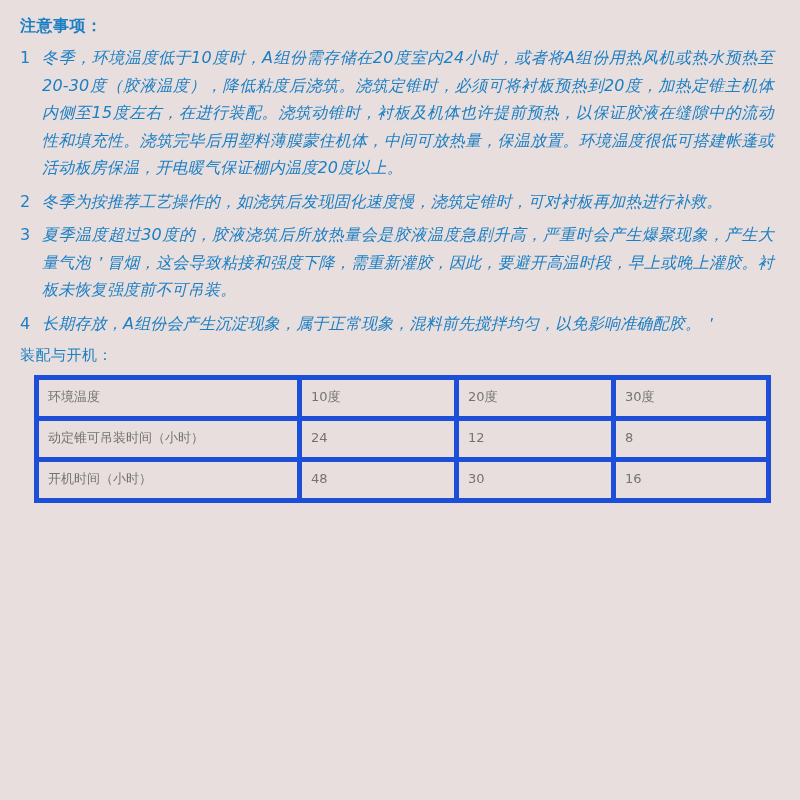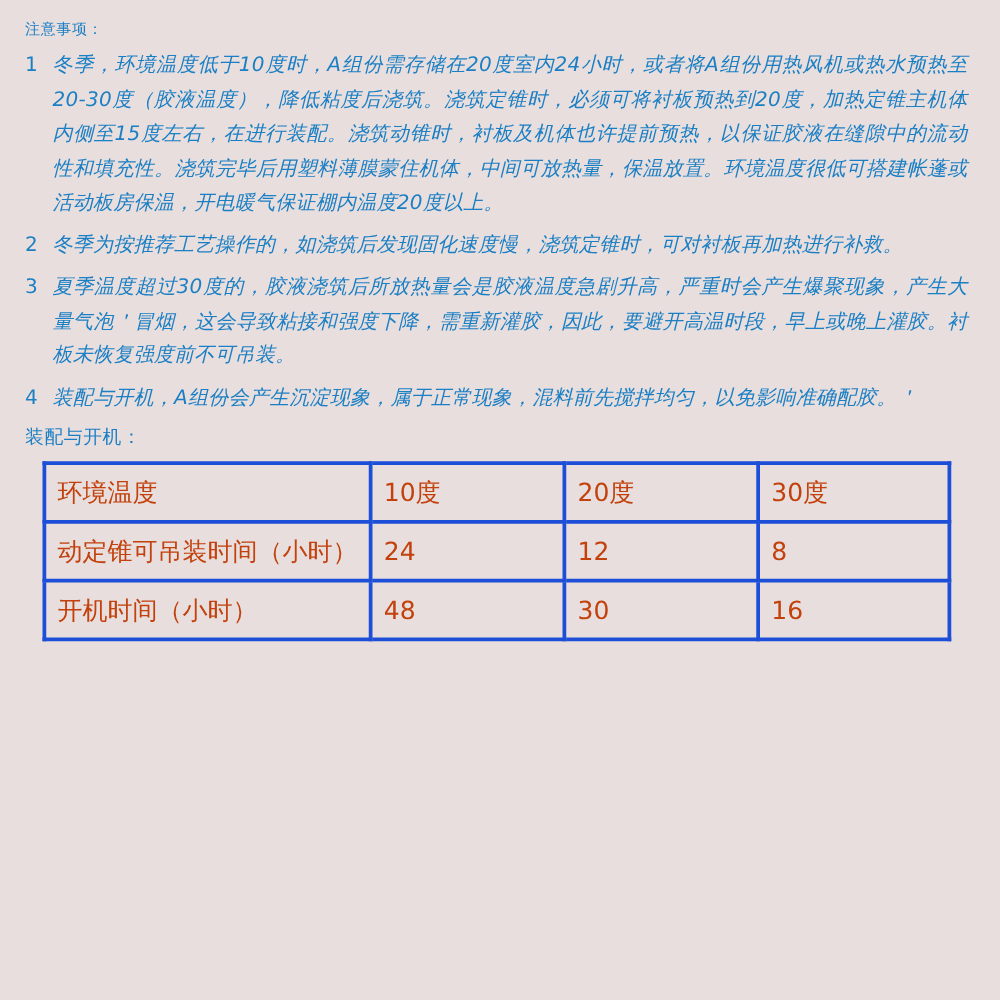--- a/index.html
+++ b/index.html
@@ -15,25 +15,26 @@
     overflow: hidden;
   }
   .page {
     position: relative;
     width: 800px;
     height: 800px;
     box-sizing: border-box;
     padding: 14px 26px 0 16px;
   }
   .heading {
-    font-size: 12px;
+    font-size: 16px;
     line-height: 1.5;
     color: #1b7fc4;
     margin: 0 0 6px 4px;
     letter-spacing: 0.5px;
+    font-weight: bold;
   }
   .list {
     margin: 0;
     padding: 0;
     list-style: none;
   }
   .list-item {
     display: flex;
     align-items: flex-start;
     margin-bottom: 6px;
@@ -65,26 +66,26 @@
   .table-wrap {
     margin-left: 18px;
     margin-top: 2px;
   }
   table.spec {
     border-collapse: collapse;
     width: 640px;
     table-layout: fixed;
   }
   table.spec td {
-    border: 3px solid #1d4ed8;
+    border: 5px solid #1d4ed8;
     padding: 7px 9px;
-    font-size: 20px;
+    font-size: 13px;
     line-height: 1.5;
     vertical-align: top;
-    color: #c2410c;
+    color: #737373;
     height: 22px;
   }
   table.spec td.c0 { width: 240px; }
   table.spec td.c1 { width: 134px; }
   table.spec td.c2 { width: 134px; }
   table.spec td.c3 { width: 132px; }
 </style>
 </head>
 <body>
 
@@ -100,21 +101,21 @@
     <li class="list-item">
       <span class="list-num">2</span>
       <span class="list-text">冬季为按推荐工艺操作的，如浇筑后发现固化速度慢，浇筑定锥时，可对衬板再加热进行补救。</span>
     </li>
     <li class="list-item">
       <span class="list-num">3</span>
       <span class="list-text">夏季温度超过30度的，胶液浇筑后所放热量会是胶液温度急剧升高，严重时会产生爆聚现象，产生大量气泡＇冒烟，这会导致粘接和强度下降，需重新灌胶，因此，要避开高温时段，早上或晚上灌胶。衬板未恢复强度前不可吊装。</span>
     </li>
     <li class="list-item">
       <span class="list-num">4</span>
-      <span class="list-text">装配与开机，A组份会产生沉淀现象，属于正常现象，混料前先搅拌均匀，以免影响准确配胶。＇</span>
+      <span class="list-text">长期存放，A组份会产生沉淀现象，属于正常现象，混料前先搅拌均匀，以免影响准确配胶。＇</span>
     </li>
   </ul>
 
   <div class="subheading">装配与开机：</div>
 
   <div class="table-wrap">
     <table class="spec">
       <tbody>
         <tr>
           <td class="c0">环境温度</td>

